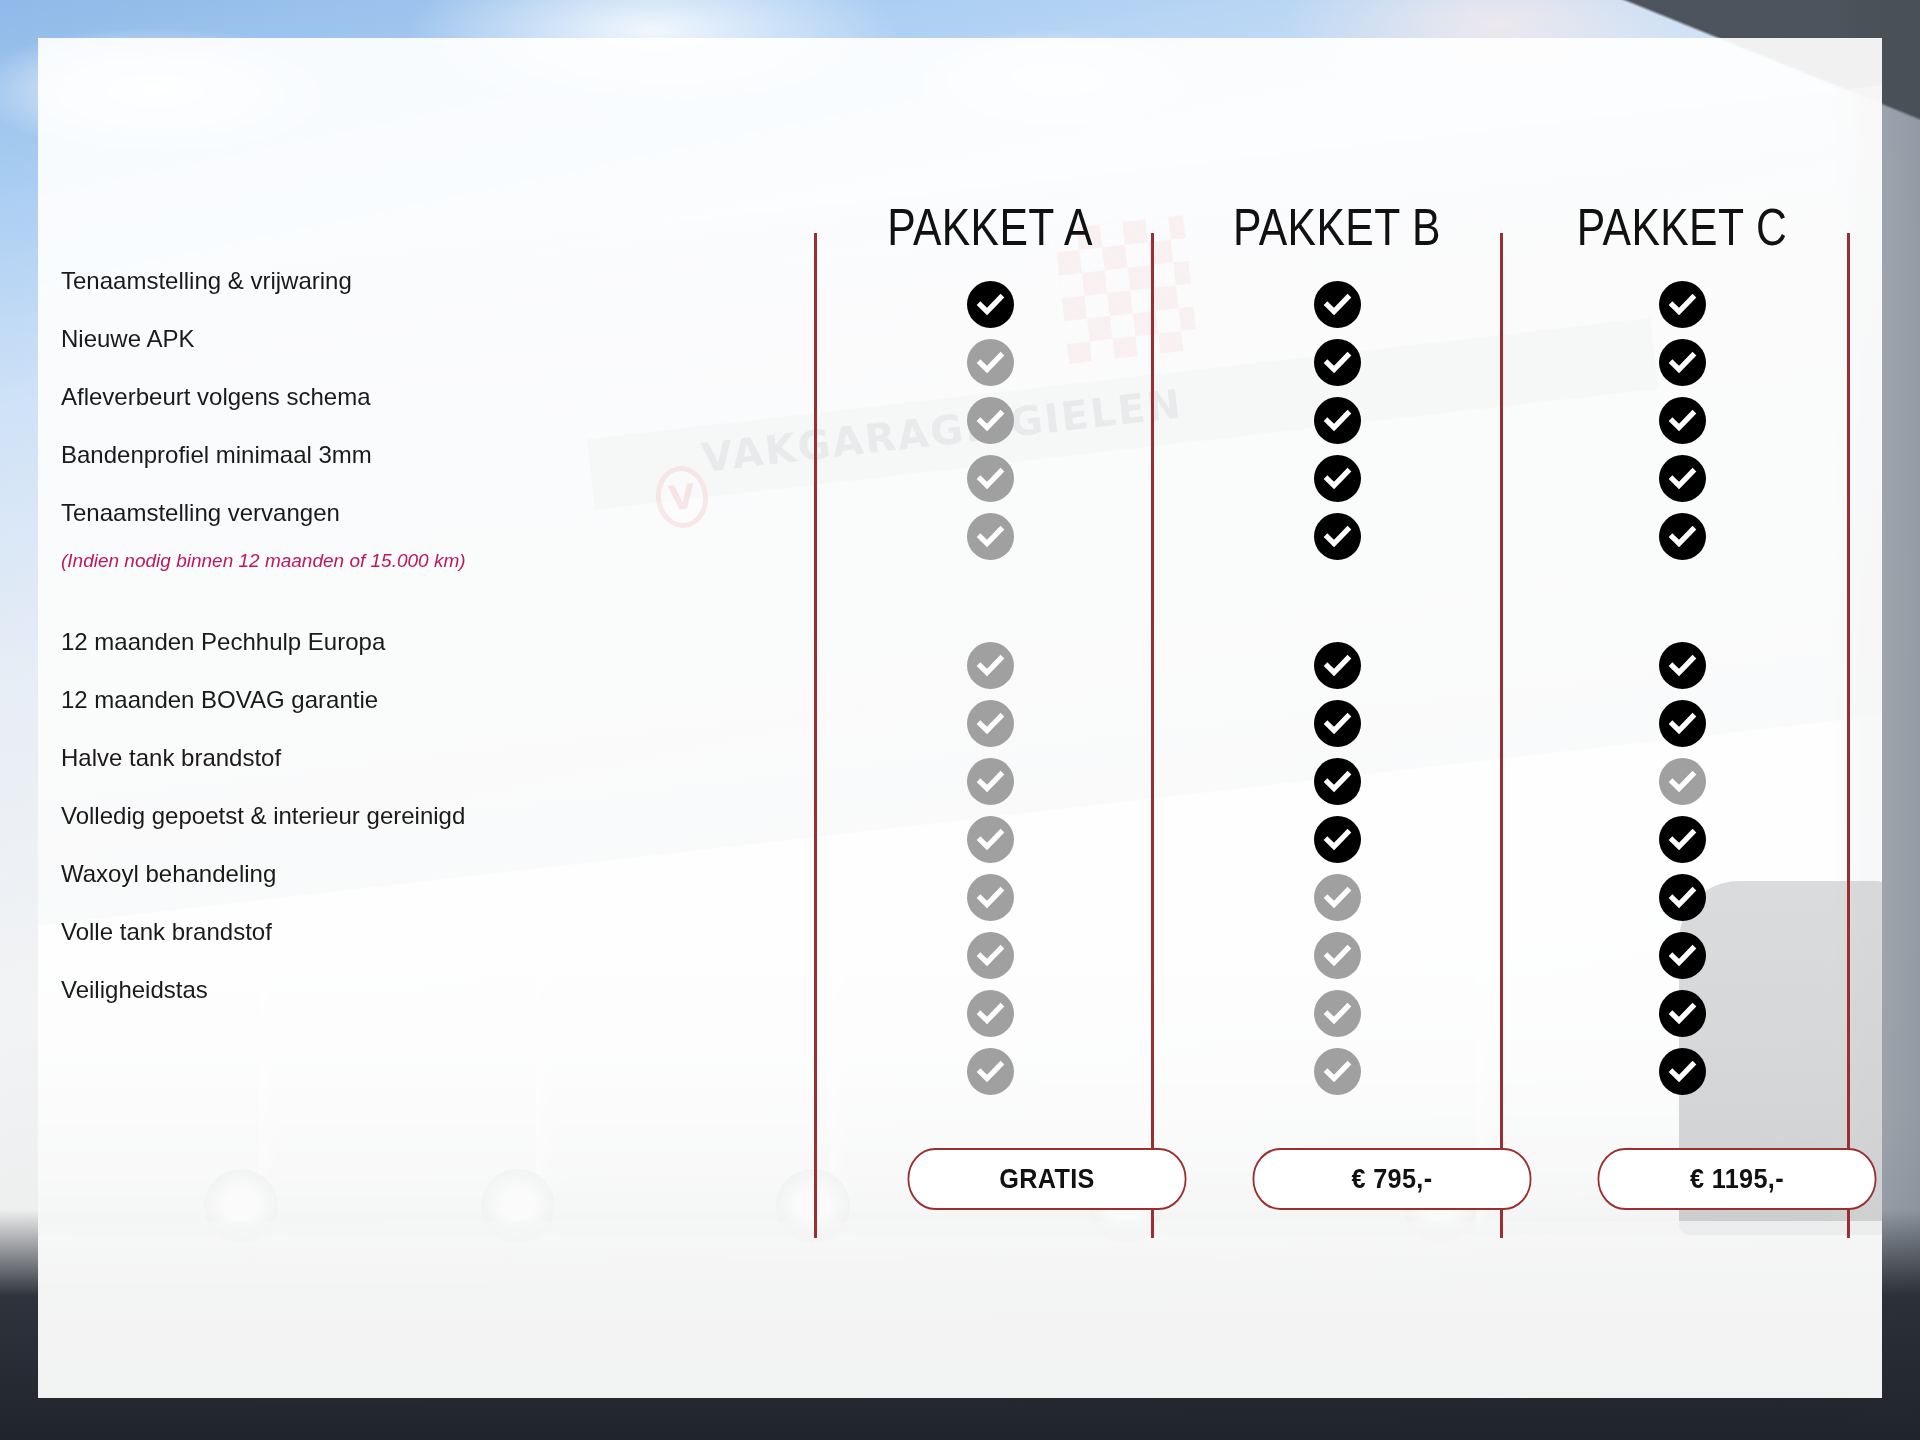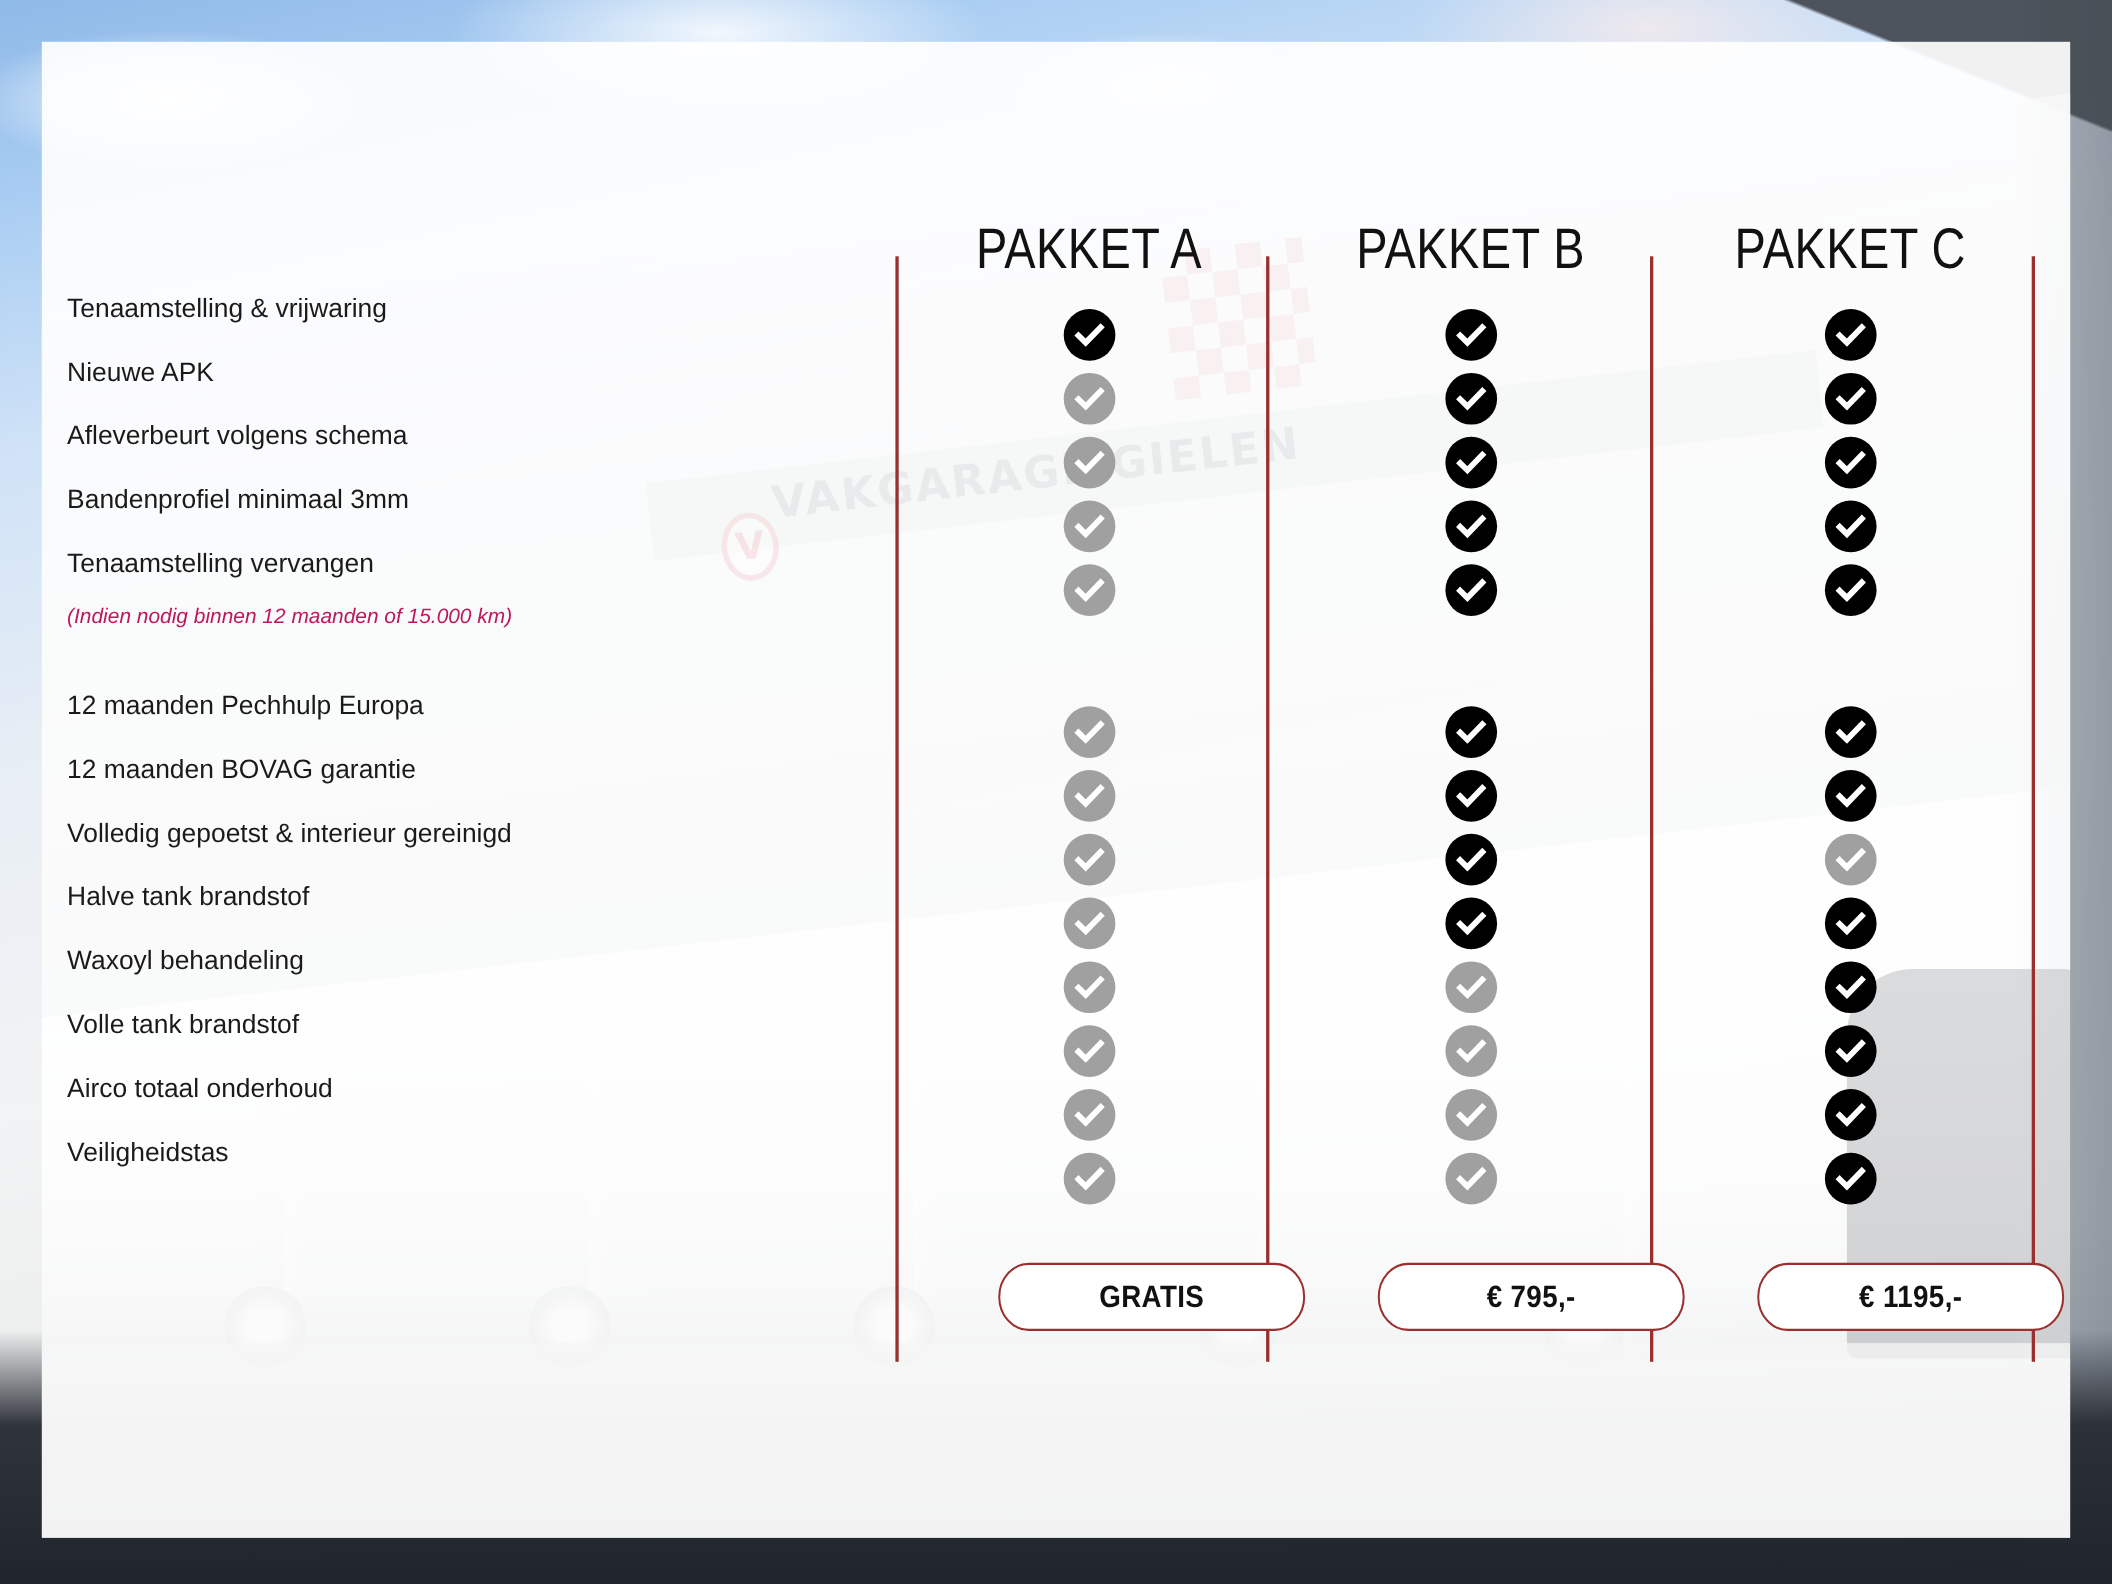--- a/index.html
+++ b/index.html
@@ -612,21 +612,20 @@
   <div id="features">
       <div class="feature-row">Tenaamstelling &amp; vrijwaring</div>
       <div class="feature-row">Nieuwe APK</div>
       <div class="feature-row">Afleverbeurt volgens schema</div>
       <div class="feature-row">Bandenprofiel minimaal 3mm</div>
       <div class="feature-row">Tenaamstelling vervangen</div>
       <div class="feature-note">(Indien nodig binnen 12 maanden of 15.000 km)</div>
       <div class="group-gap"></div>
       <div class="feature-row">12 maanden Pechhulp Europa</div>
       <div class="feature-row">12 maanden BOVAG garantie</div>
+      <div class="feature-row">Halve tank brandstof</div>
       <div class="feature-row">Volledig gepoetst &amp; interieur gereinigd</div>
-      <div class="feature-row">Halve tank brandstof</div>
       <div class="feature-row">Waxoyl behandeling</div>
       <div class="feature-row">Volle tank brandstof</div>
-      <div class="feature-row">Airco totaal onderhoud</div>
       <div class="feature-row">Veiligheidstas</div>
     </div>
 
 </div>
 
 </body></html>

